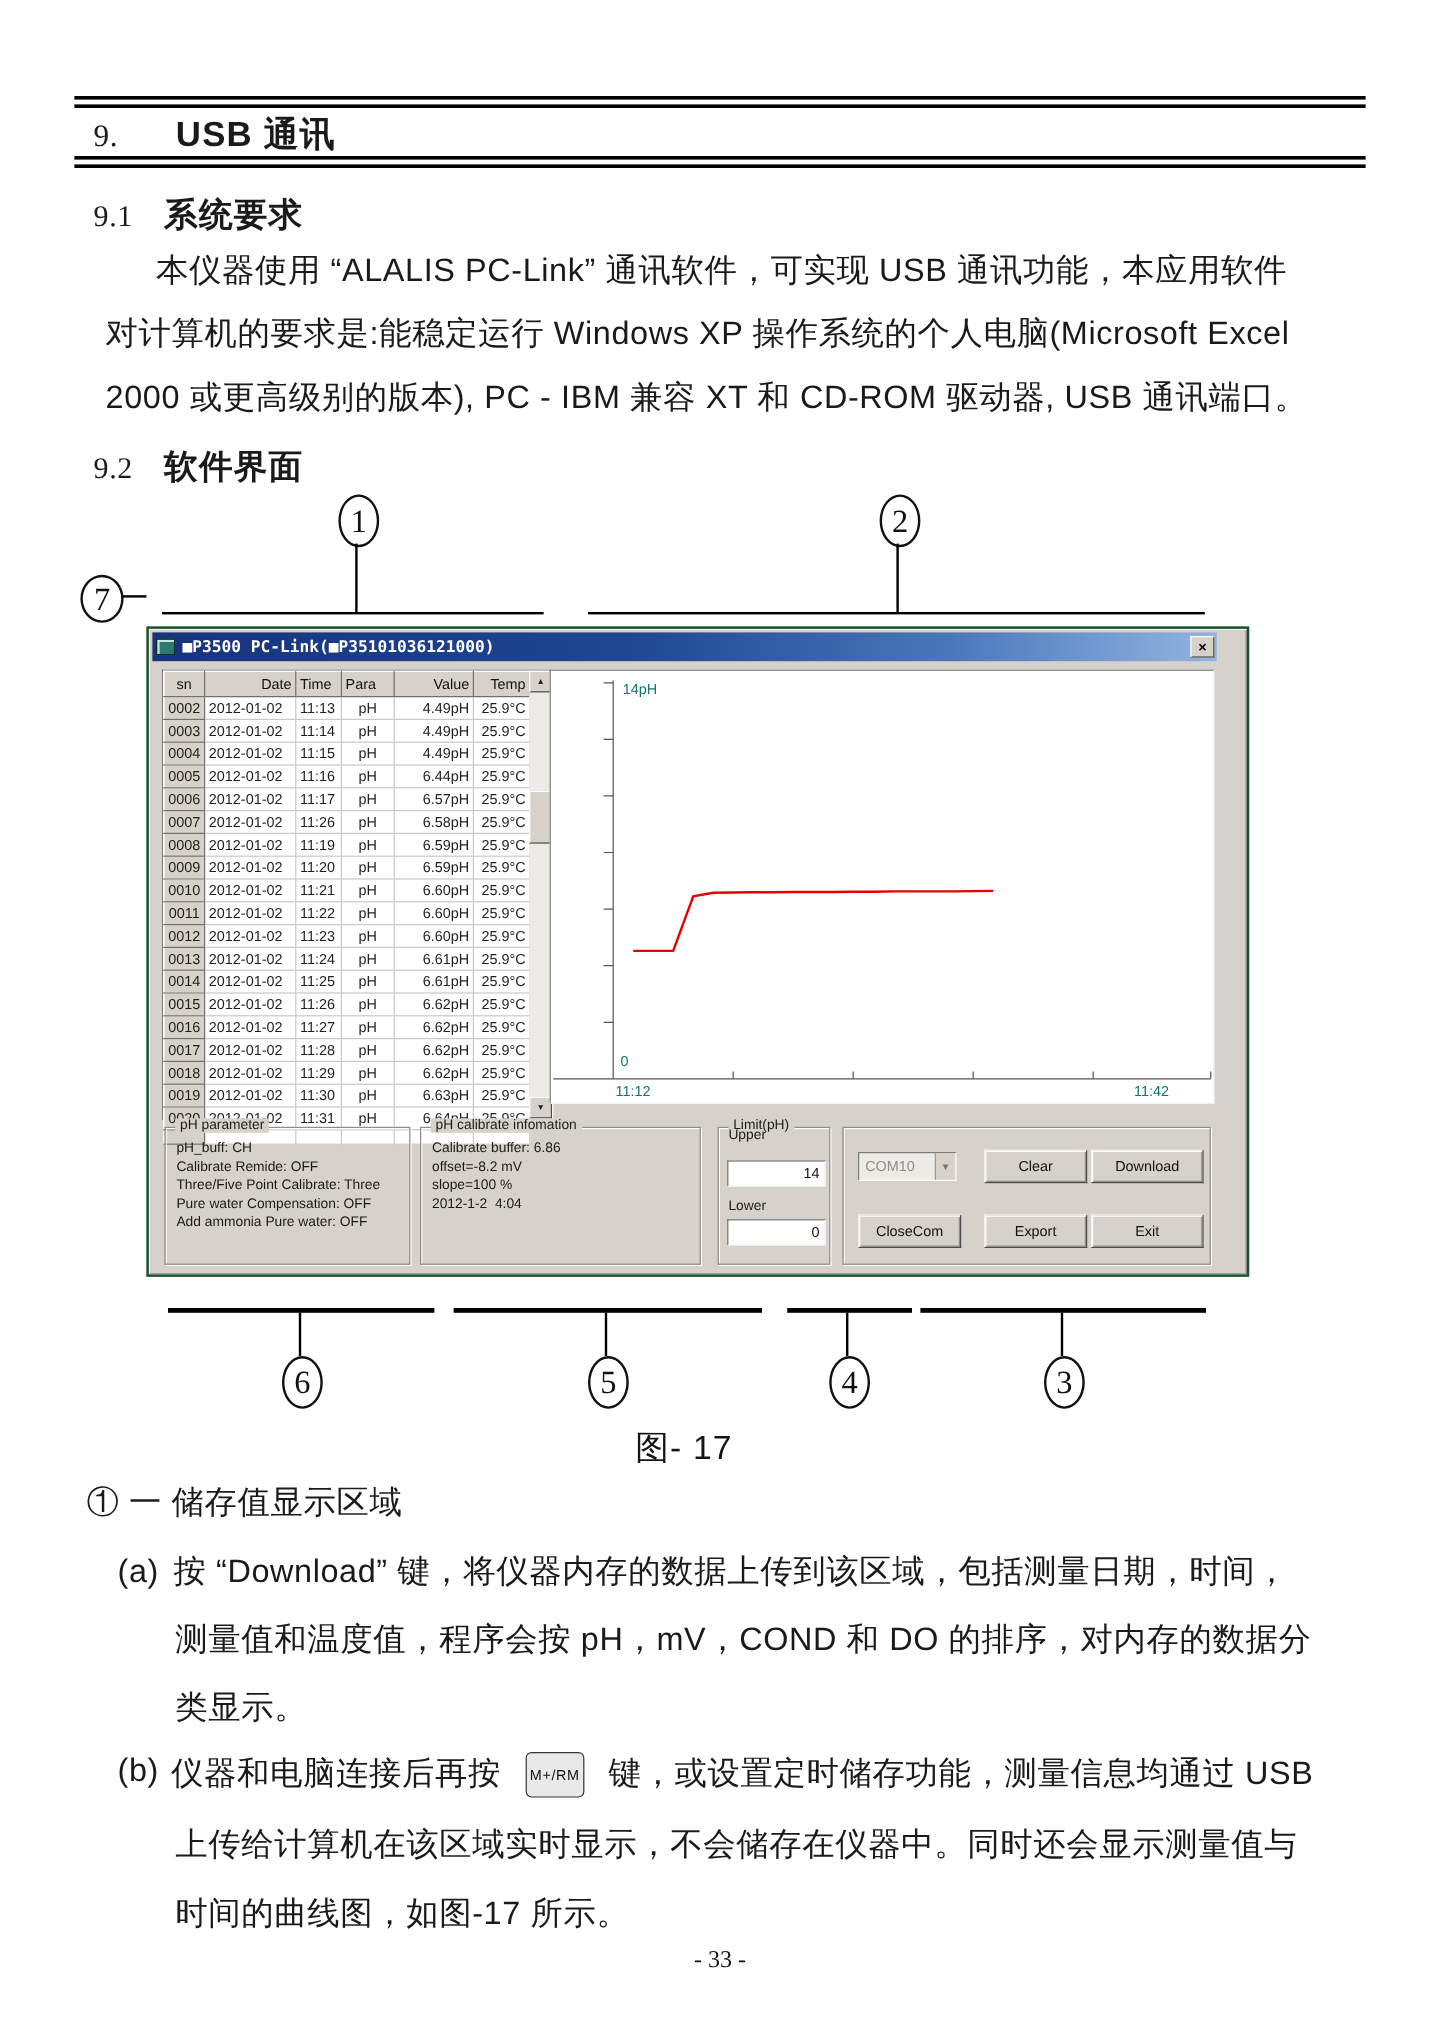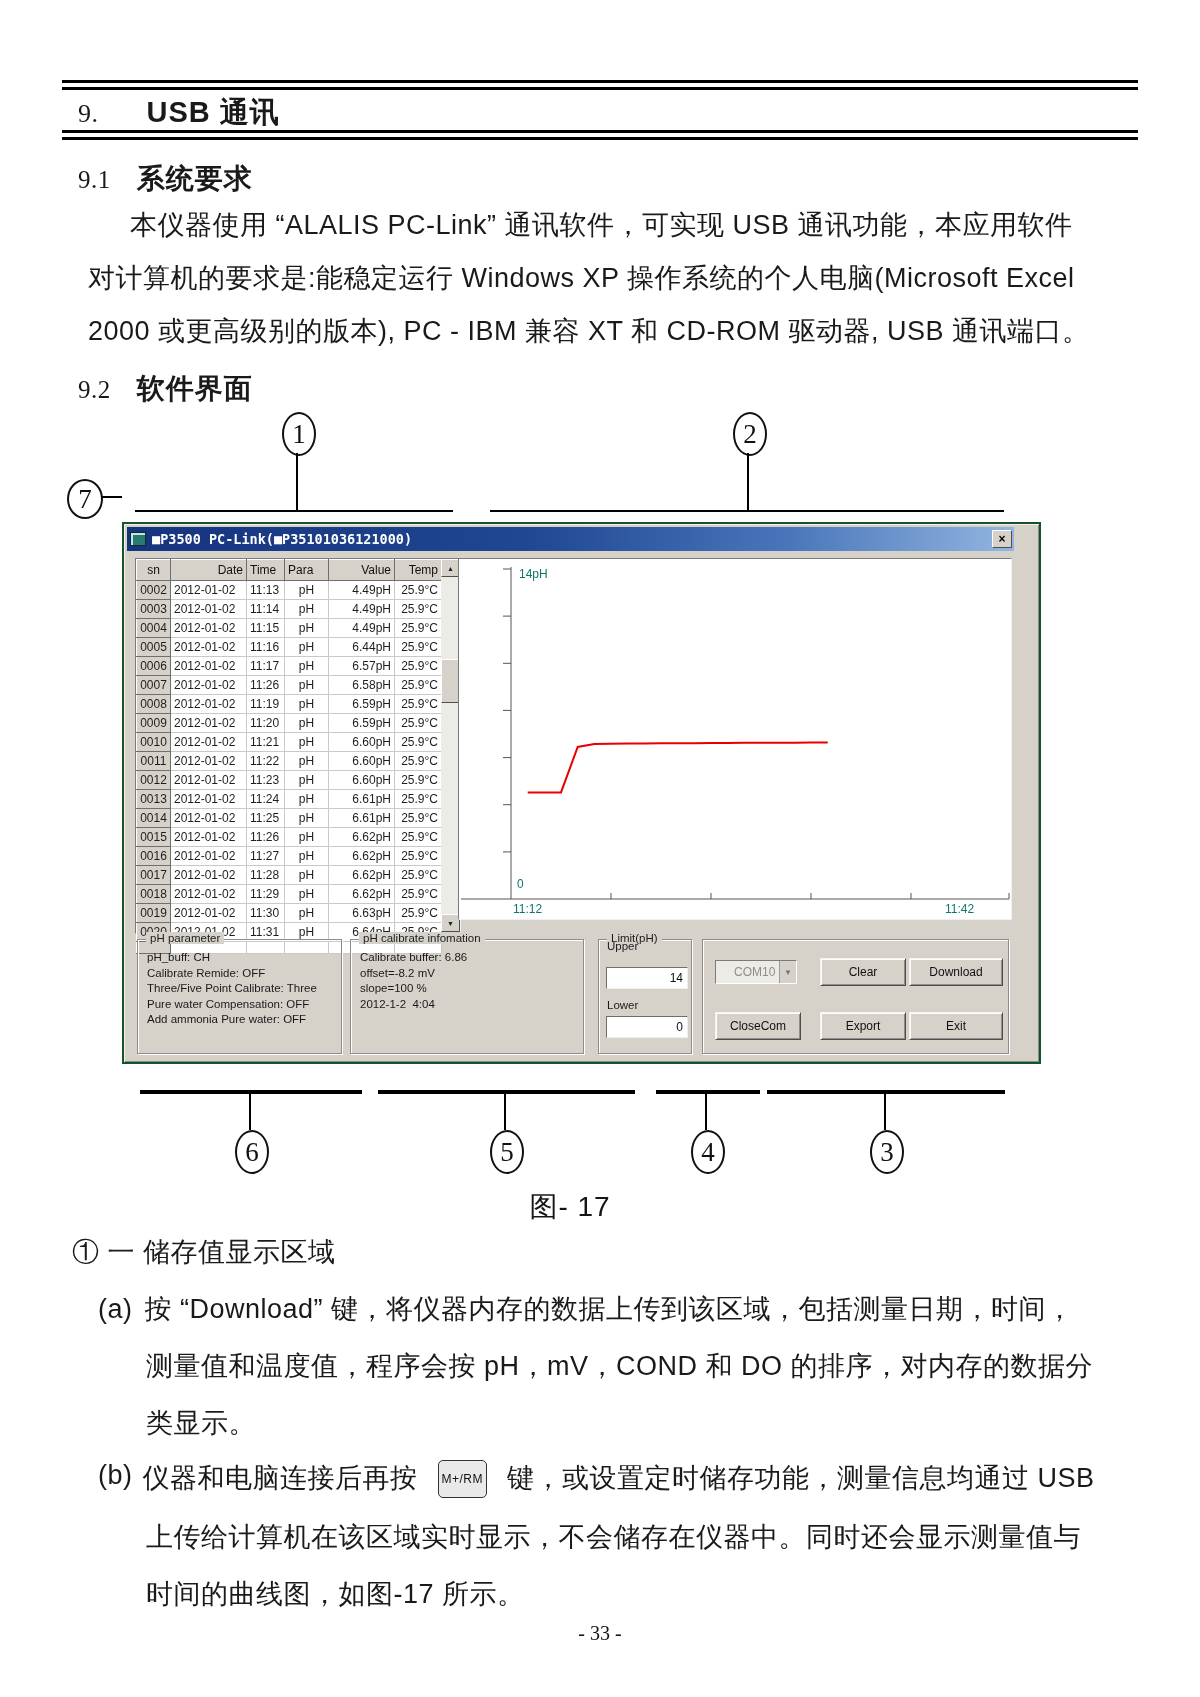--- a/index.html
+++ b/index.html
@@ -61,21 +61,21 @@
   .legend{position:absolute;top:-8px;left:8px;background:#d6d2ca;padding:0 4px;font-size:11.5px;color:#1c1c1c;white-space:nowrap;}
   .pline{font-size:11.5px;line-height:15.5px;color:#1a1a1a;white-space:pre;}
   .plbl{position:absolute;font-size:11.5px;color:#1a1a1a;}
   .field{position:absolute;background:#fff;border:1px solid;border-color:#6f6f6f #eee #eee #6f6f6f;
          font-size:12px;display:flex;align-items:center;justify-content:flex-end;padding-right:4px;color:#111;}
   .btn{position:absolute;background:#d6d2ca;border:1px solid;border-color:#f6f3ec #4e4e4e #4e4e4e #f6f3ec;
        box-shadow:inset 1px 1px 0 #fff, inset -1px -1px 0 #8d8d8d;font-size:12px;color:#111;
        display:flex;align-items:center;justify-content:center;}
   .combo{position:absolute;background:#ecebe6;border:1px solid;border-color:#7a7a7a #fff #fff #7a7a7a;
          display:flex;align-items:center;font-size:12px;color:#8e8e8e;}
-  .combo .val{padding-left:5px;margin-left:13px;}
+  .combo .val{padding-left:5px;}
   .arrowbox{margin-left:auto;width:16px;height:100%;background:#d6d2ca;border-left:1px solid #9a9a9a;
             display:flex;align-items:center;justify-content:center;font-size:8px;color:#777;}
 </style>
 </head>
 <body>
 
 <div class="rule" style="top:80px"></div>
 <div class="rule" style="top:87px"></div>
 <div class="docline" style="left:78px;top:93px">
   <span class="serifnum" style="font-size:26px">9.</span>

